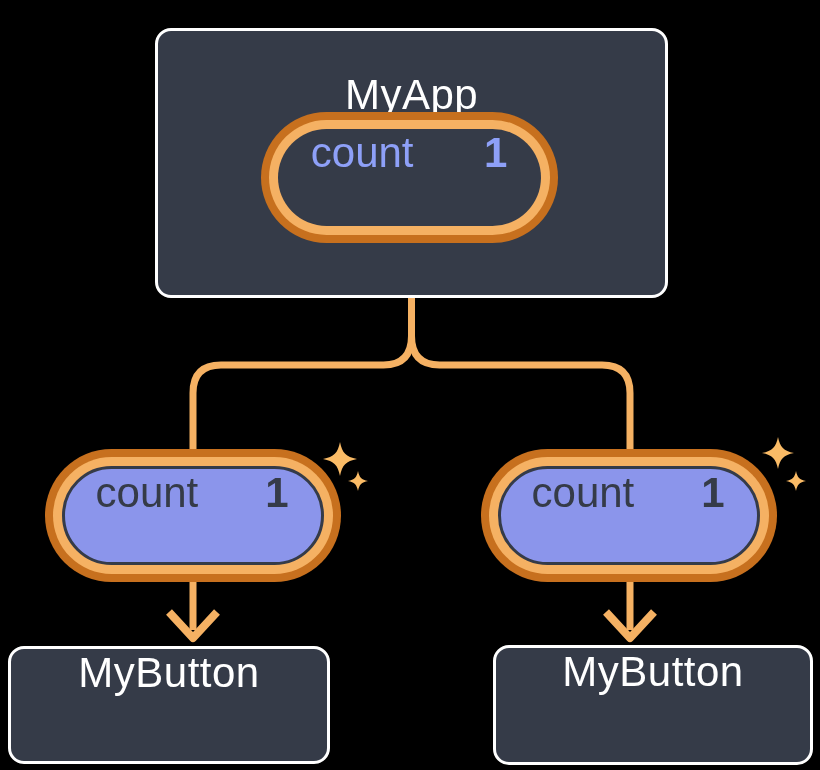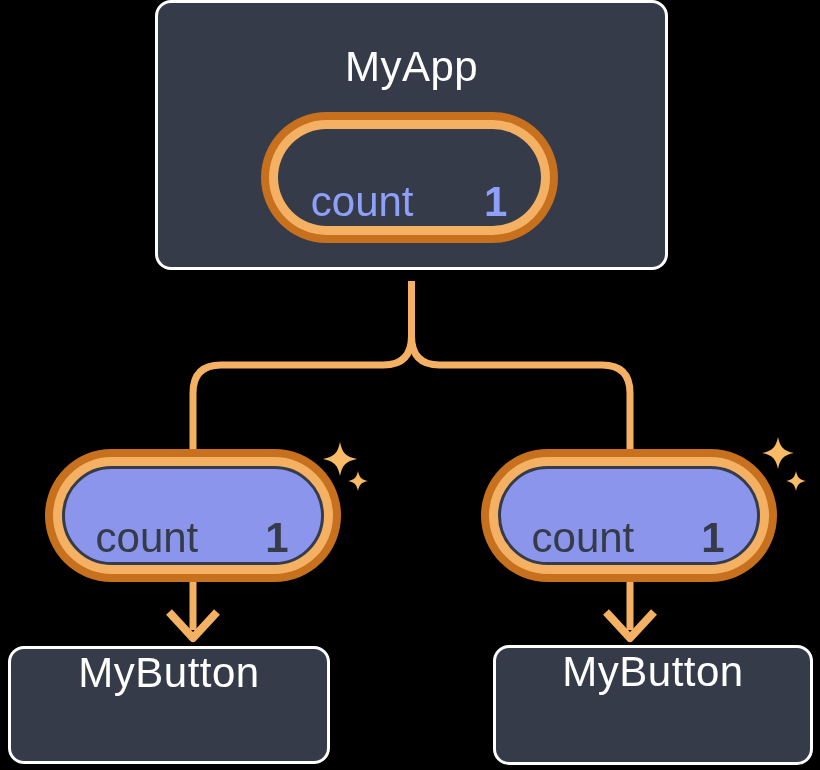--- a/index.html
+++ b/index.html
@@ -31,21 +31,21 @@
   .node-title {
     position: absolute;
     left: 0;
     right: 0;
     text-align: center;
     color: var(--node-border);
     font-size: 42px;
     font-weight: 500;
     letter-spacing: 0.5px;
   }
-  .node-root    { left: 155px; top: 0;  width: 513px; height: 270px; }
+  .node-root    { left: 155px; top: 28px;  width: 513px; height: 270px; }
   .node-root .node-title { top: 40px; }
   .node-button  { display: flex; align-items: flex-start; justify-content: center; }
   .node-button .node-title { position: static; }
   .node-button-left  { left: 8px;   top: 646px; width: 322px; height: 118px; }
   .node-button-right { left: 493px; top: 645px; width: 320px; height: 120px; }
 
   
   .pill {
     position: absolute;
     box-sizing: border-box;
@@ -58,21 +58,21 @@
     background: var(--orange-light);
     border-radius: 999px;
     height: 100%;
     padding: 9px;
   }
   .pill-inner {
     box-sizing: border-box;
     border-radius: 999px;
     height: 100%;
     display: flex;
-    align-items: flex-end;
+    align-items: flex-start;
     overflow: hidden;
   }
   .pill-cell {
     display: flex;
     align-items: center;
     justify-content: center;
     font-size: 42px;
   }
   .pill-cell-name  { width: 64%; font-weight: 500; }
   .pill-cell-value { flex: 1; font-weight: 700; }

